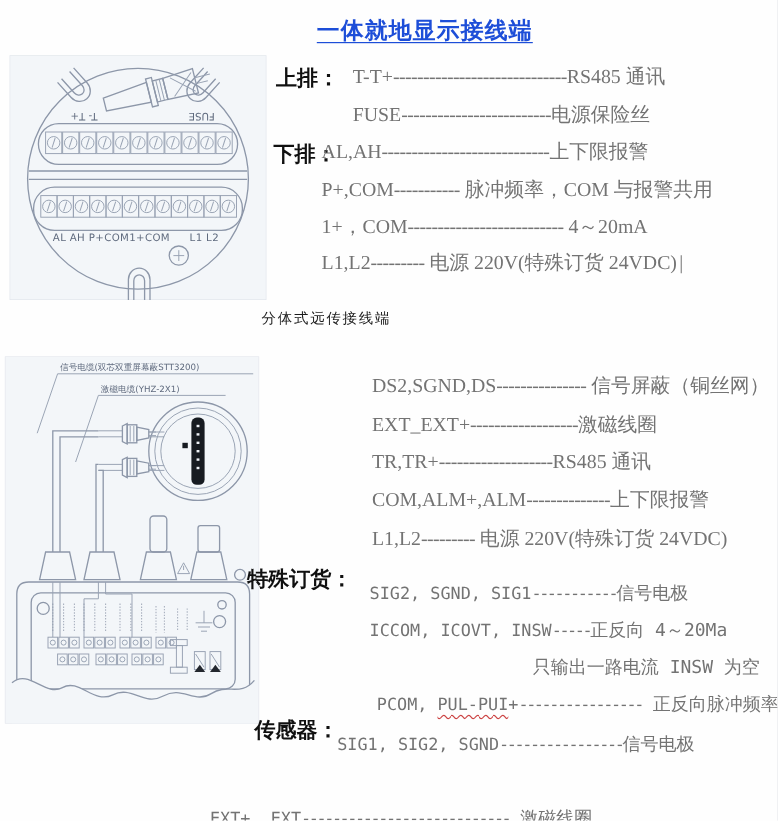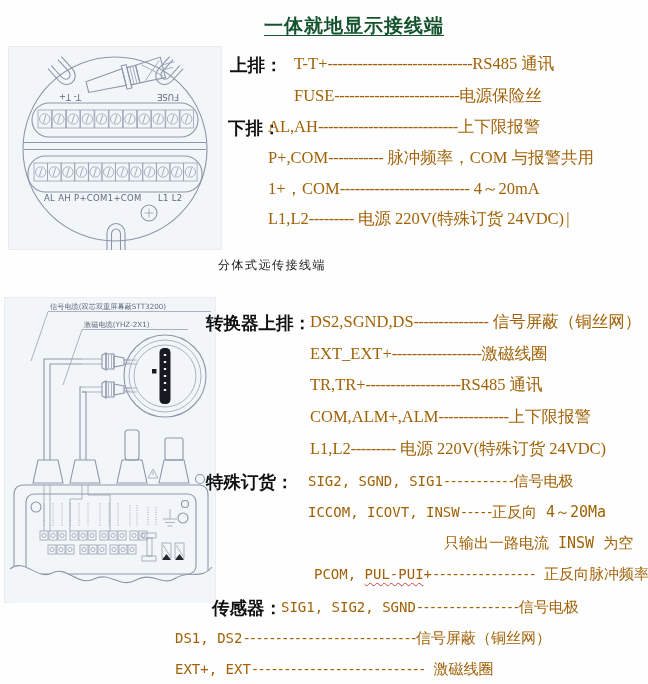--- a/index.html
+++ b/index.html
@@ -1,27 +1,27 @@
 <!DOCTYPE html>
 <html><head>
 <meta charset="utf-8">
 <style>
   html,body{margin:0;padding:0;background:#ffffff;}
   #page{position:relative;width:648px;height:684px;background:#fefefe;overflow:hidden;
         font-family:"Liberation Serif",serif;color:#161616;border-right:1px solid #c3c8d0;}
   .title{position:absolute;left:60px;right:0;top:13px;text-align:center;
-         font-size:19px;font-weight:bold;color:#14532d;letter-spacing:1px;
+         font-size:19px;font-weight:bold;color:#1d4ed8;letter-spacing:1px;
          text-decoration:underline;text-underline-offset:3px;}
   .subtitle{position:absolute;left:218px;top:257px;font-size:12px;letter-spacing:1.5px;color:#1b1b1b;}
   .blabel{position:absolute;font-weight:bold;font-size:17.5px;color:#101010;white-space:nowrap;
           font-family:"Liberation Serif",serif;}
-  .line{position:absolute;white-space:nowrap;color:#a16207;}
+  .line{position:absolute;white-space:nowrap;color:#737373;}
   .serif{font-size:16.5px;font-family:"Liberation Serif",serif;}
   .serif .dash{letter-spacing:-0.5px;}
-  .mono{font-size:14px;font-family:"DejaVu Sans Mono","Liberation Mono",monospace;}
+  .mono{font-size:14px;font-family:"DejaVu Sans Mono","Liberation Mono",monospace;margin-top:13px;}
   .mono .dash{letter-spacing:-2px;}
   .mono .desc{font-size:15px;}
   .note{font-size:15px;}
   .wavy{text-decoration:underline wavy #cc4444;text-decoration-thickness:1px;text-underline-offset:3px;}
   .caret{margin-left:2px;font-weight:500;}
   svg{position:absolute;}
   .dwg{stroke:#8d97a9;stroke-width:1.1;fill:none;}
   .dwgthin{stroke:#97a1b2;stroke-width:0.8;fill:none;}
   .dwgtext{font-family:"DejaVu Sans",sans-serif;fill:#5f6a7e;stroke:none;}
 </style>
@@ -277,21 +277,20 @@
         <rect x="171" y="246" width="9" height="15" class="dwgthin"></rect>
         <line x1="172" y1="248" x2="179" y2="259" class="dwgthin"></line>
         <polygon points="171,263 175.5,257 180,263" fill="#23272e" stroke="none"></polygon>
       </g>
 
       <path d="M6,272 C20,260 34,284 48,276 C62,268 74,290 90,282 C106,274 116,292 132,283 C148,274 158,290 172,281 C186,272 196,284 208,270 L208,306 L6,306 Z" fill="#f3f6f9" stroke="none"></path>
       <path d="M6,272 C20,260 34,284 48,276 C62,268 74,290 90,282 C106,274 116,292 132,283 C148,274 158,290 172,281 C186,272 196,284 208,270" class="dwg"></path>
     </g>
   </svg>
 
-  <span class="blabel" style="left:206px;top:311px;">转换器上排：</span>
   <div class="line serif" style="left:310px;top:311px;">
     <span>DS2,SGND,DS</span><span class="dash">---------------</span><span> 信号屏蔽（铜丝网）</span>
   </div>
   <div class="line serif" style="left:310px;top:343px;">
     <span>EXT_EXT+</span><span class="dash">------------------</span><span>激磁线圈</span>
   </div>
   <div class="line serif" style="left:310px;top:374px;">
     <span>TR,TR+</span><span class="dash">-------------------</span><span>RS485 通讯</span>
   </div>
   <div class="line serif" style="left:310px;top:406px;">
@@ -308,20 +307,17 @@
     <span>ICCOM, ICOVT, INSW</span><span class="dash">-----</span><span class="desc">正反向 4～20Ma</span>
   </div>
   <div class="line mono" style="left:314px;top:565px;">
     <span>PCOM, </span><span class="wavy">PUL-PUI</span><span>+</span><span class="dash">----------------</span><span class="desc"> 正反向脉冲频率</span>
   </div>
   <div class="line mono note" style="left:444px;top:534px;">只输出一路电流 INSW 为空</div>
   <span class="blabel" style="left:212px;top:596px;">传感器：</span>
   <div class="line mono" style="left:281px;top:598px;">
     <span>SIG1, SIG2, SGND</span><span class="dash">----------------</span><span class="desc">信号电极</span>
   </div>
-  <div class="line mono" style="left:175px;top:629px;">
-    <span>DS1, DS2</span><span class="dash">---------------------------</span><span class="desc">信号屏蔽（铜丝网）</span>
-  </div>
   <div class="line mono" style="left:175px;top:660px;">
     <span>EXT+, EXT</span><span class="dash">---------------------------</span><span class="desc"> 激磁线圈</span>
   </div>
 
 </div>
 
 </body></html>

